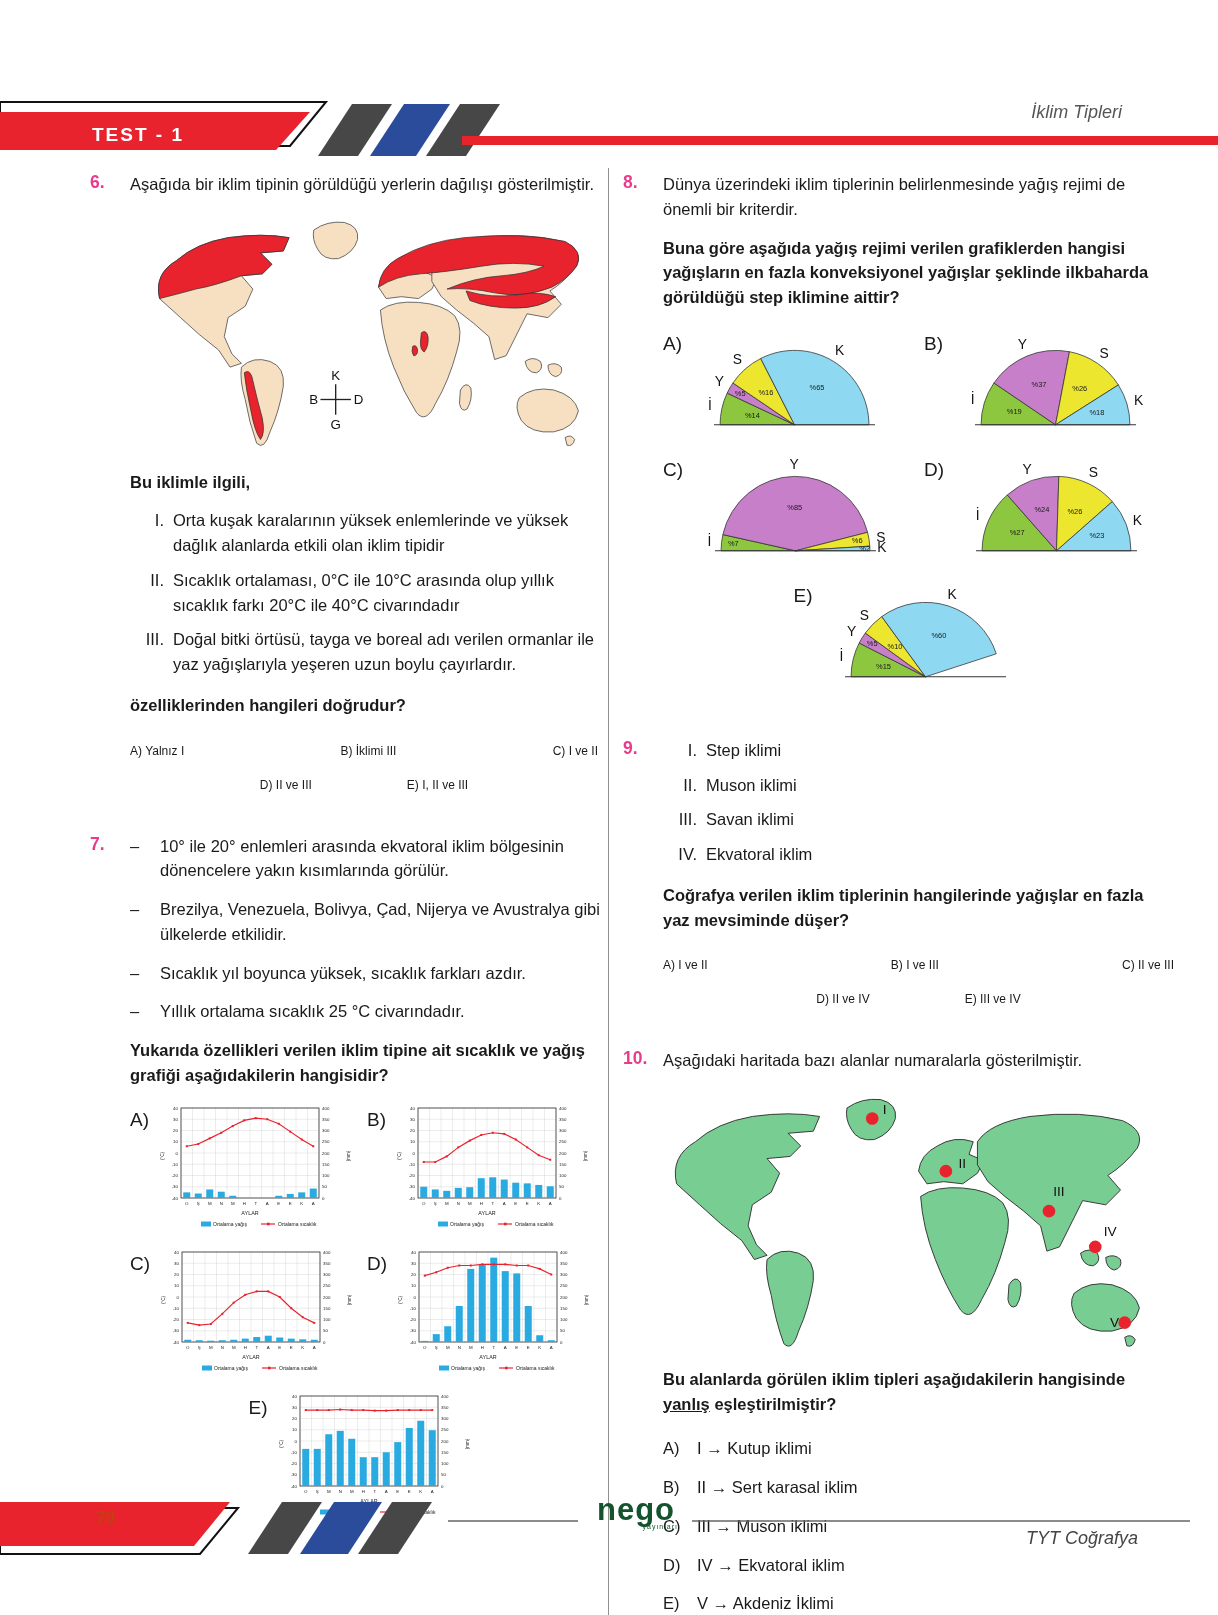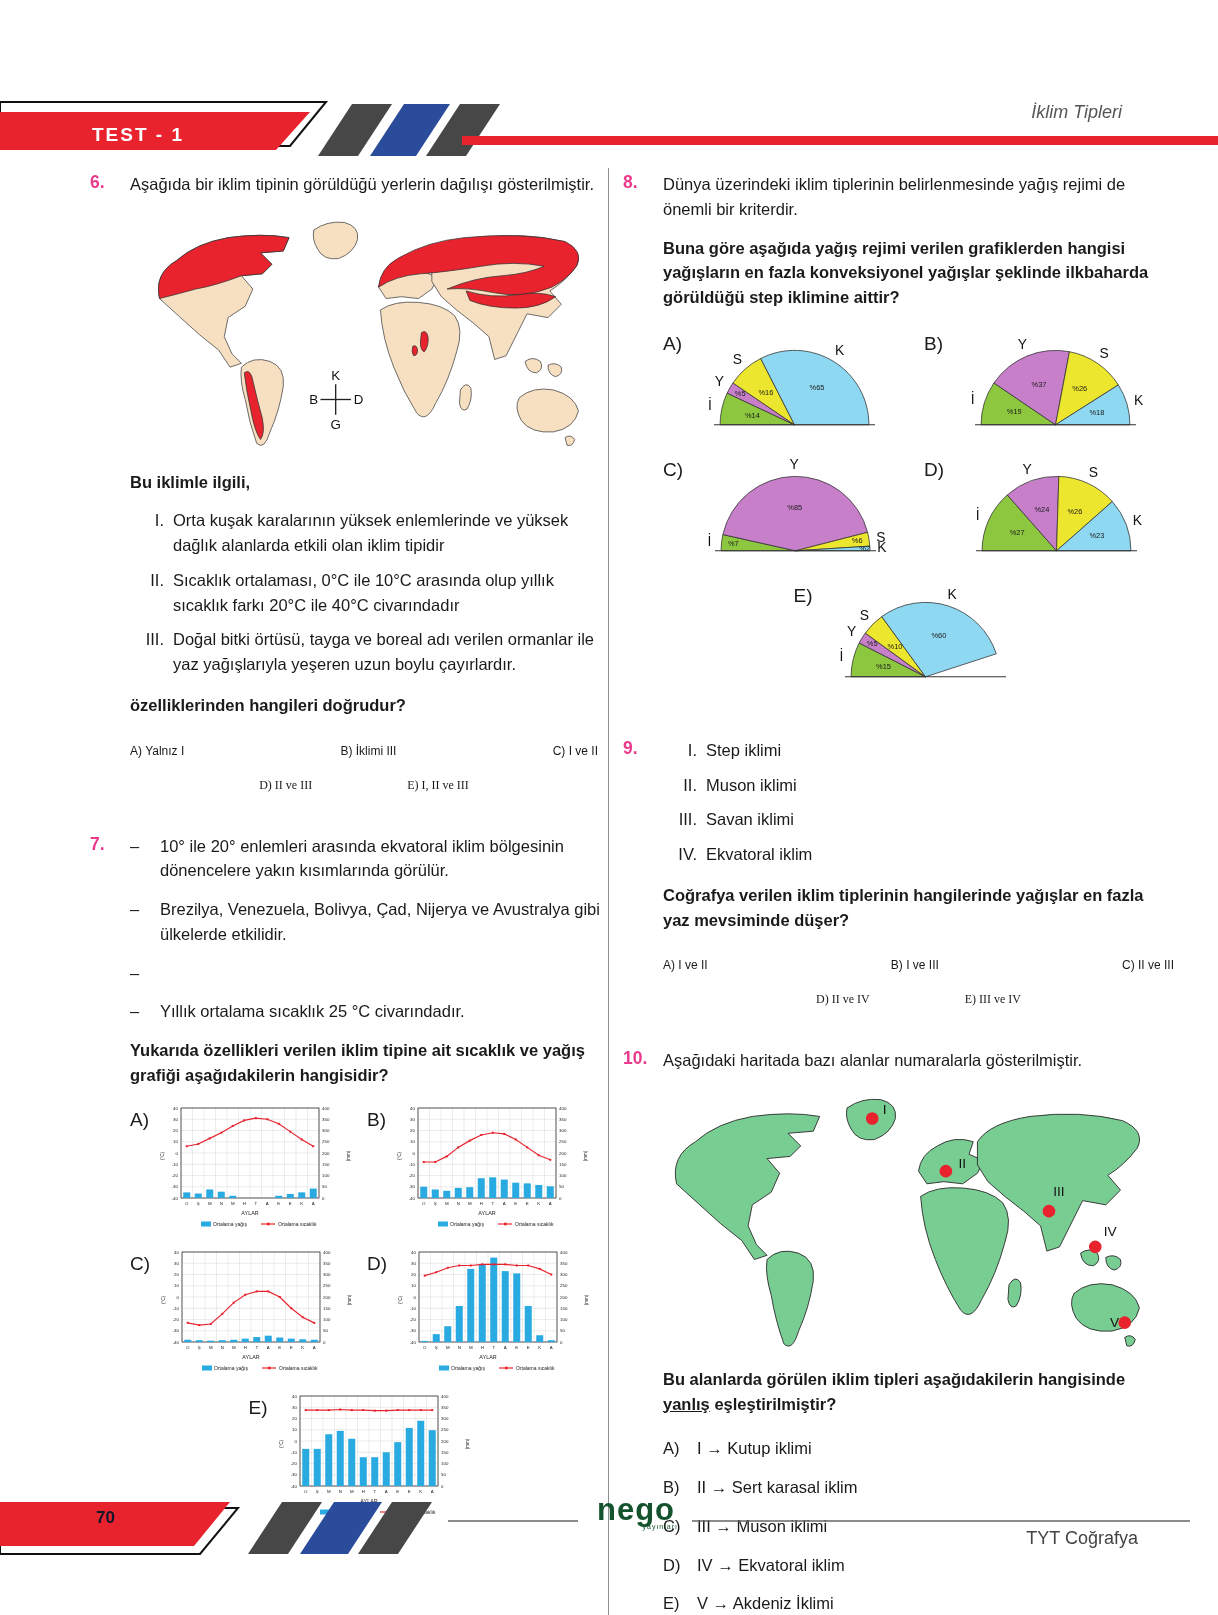--- a/index.html
+++ b/index.html
@@ -21,21 +21,21 @@
   .question{display:flex;margin-bottom:40px;}
   .q-num{color:#ea3a8c;font-weight:bold;font-size:17.5px;flex:none;width:40px;}
   .q-body{flex:1;font-size:16.5px;line-height:1.5;}
   .q-body p{margin:0 0 14px 0;}
   .bold{font-weight:bold;}
   .roman-item{display:flex;margin-bottom:10px;}
   .roman-item .num{flex:none;width:34px;text-align:right;margin-right:9px;}
   .dash-item{display:flex;margin-bottom:14px;}
   .dash-item .dash{flex:none;width:30px;}
   .opts-row{display:flex;justify-content:space-between;margin-top:24px;font-size:12px;}
-  .opts-row.second{justify-content:center;gap:95px;margin-top:16px;font-family:Liberation Serif, serif;}
+  .opts-row.second{justify-content:center;gap:95px;margin-top:16px;}
   .opt{white-space:nowrap;}
   .v-opts .opt-line{display:flex;margin-bottom:14px;}
   .v-opts .ol{flex:none;width:34px;}
 
   
   .map-wrap{margin:12px 0 14px 10px;}
   .map-wrap.q10{margin:10px 0 10px -8px;}
   .graph-row{display:flex;justify-content:space-between;margin-top:10px;}
   .graph-row.center{justify-content:center;}
   .graph-cell{display:flex;width:237px;}
@@ -44,25 +44,25 @@
   .pie-row{display:flex;justify-content:space-between;margin-top:4px;}
   .pie-row.center{justify-content:center;}
   .pie-cell{display:flex;width:250px;}
   .pie-cell .glabel{font-size:19px;margin:6px 0 0 0;flex:none;}
   .pie-cell svg{width:225px;height:122px;}
   .ul{text-decoration:underline;}
 
   
   .footer{position:absolute;top:1492px;left:0;width:1218px;height:85px;}
   .footer svg{position:absolute;top:0;left:0;}
-  .page-number{position:absolute;left:96px;top:16px;color:#0f172a;font-weight:bold;font-size:17px;}
+  .page-number{position:absolute;left:96px;top:16px;color:#c2410c;font-weight:bold;font-size:17px;}
   .publisher-logo{position:absolute;left:586px;top:2px;width:100px;text-align:center;color:#14532d;}
   .brand-name{font-weight:bold;font-size:31px;letter-spacing:1px;line-height:1;}
   .brand-sub{display:block;font-size:7px;text-align:right;margin:-2px 8px 0 0;letter-spacing:1px;}
-  .course-title{position:absolute;right:80px;top:36px;color:#444;font-size:18px;}
+  .course-title{position:absolute;right:80px;top:36px;font-style:italic;color:#444;font-size:18px;}
 </style>
 </head>
 <body>
 
 <div class="page">
 
   <div class="header">
     <svg width="1218" height="72" viewBox="0 0 1218 72">
       <polygon points="0,4 326,4 290,48 0,48" fill="#fff" stroke="#111" stroke-width="2"></polygon>
       <polygon points="0,14 310,14 276,52 0,52" fill="#e8232e"></polygon>
@@ -144,20 +144,21 @@
           <div class="dash-item">
               <span class="dash">–</span>
               <span>10° ile 20° enlemleri arasında ekvatoral iklim bölgesinin dönencelere yakın kısımlarında görülür.</span>
             </div>
           <div class="dash-item">
               <span class="dash">–</span>
               <span>Brezilya, Venezuela, Bolivya, Çad, Nijerya ve Avustralya gibi ülkelerde etkilidir.</span>
             </div>
           <div class="dash-item">
               <span class="dash">–</span>
+              <span>Sıcaklık yıl boyunca yüksek, sıcaklık farkları azdır.</span>
             </div>
           <div class="dash-item">
               <span class="dash">–</span>
               <span>Yıllık ortalama sıcaklık 25 °C civarındadır.</span>
             </div>
           <p class="bold">Yukarıda özellikleri verilen iklim tipine ait sıcaklık ve yağış grafiği aşağıdakilerin hangisidir?</p>
           <div class="graph-row">
             <div class="graph-cell">
                 <span class="glabel">A)</span>
                 <svg viewBox="0 0 212 134">

